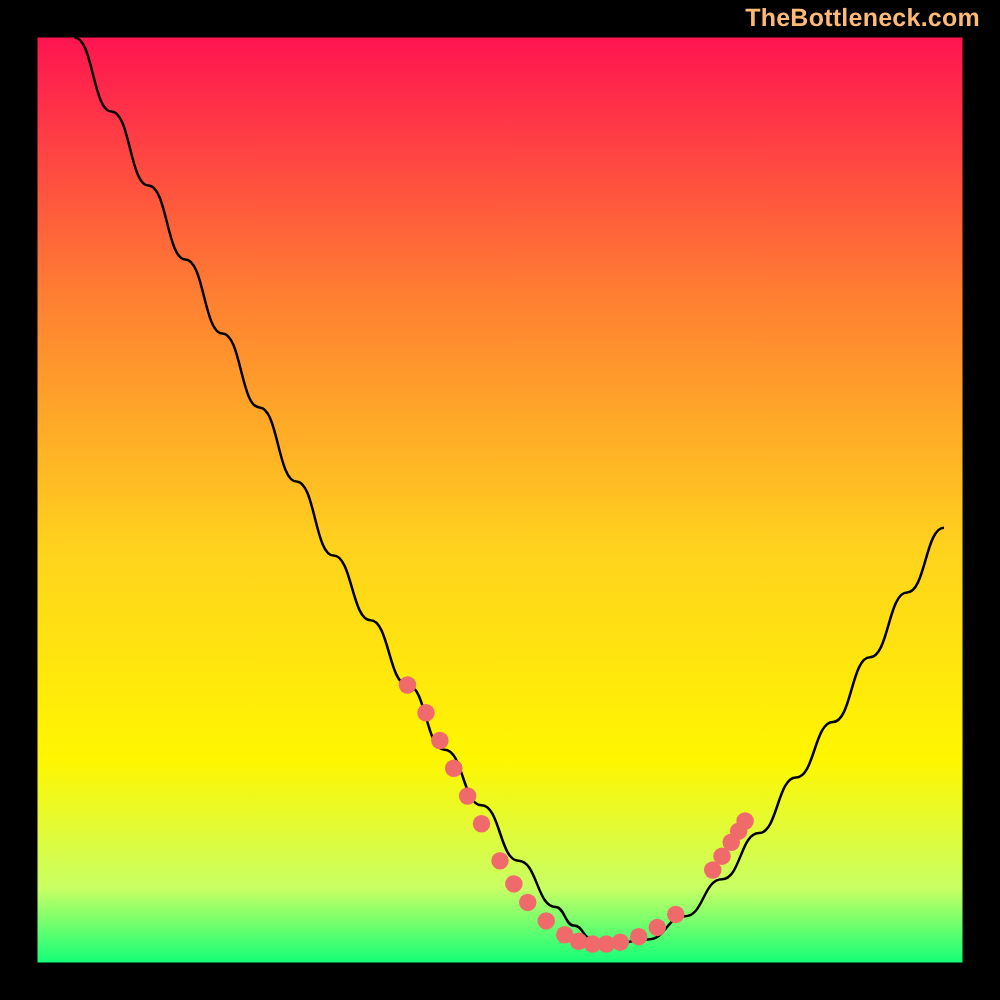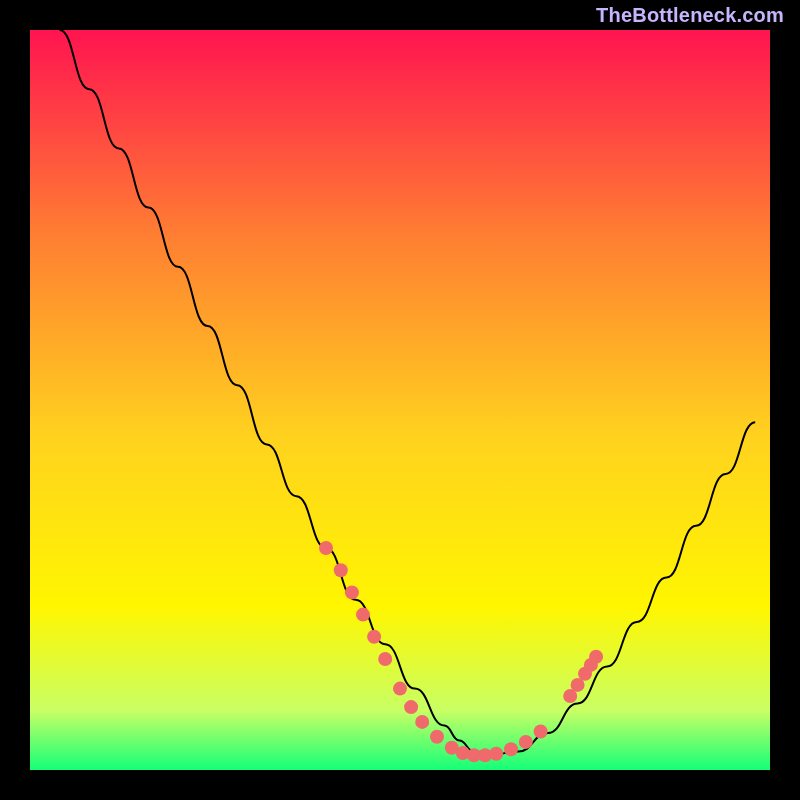--- a/index.html
+++ b/index.html
@@ -18,21 +18,21 @@
   svg {
     display: block;
   }
   .watermark {
     position: absolute;
     top: 4px;
     right: 16px;
     font-family: Arial, Helvetica, sans-serif;
     font-size: 20px;
     font-weight: bold;
-    color: #c4b5fd;
+    color: #fdba74;
     letter-spacing: 0.2px;
   }
 </style>
 </head>
 <body>
 
 <div class="stage">
   <svg id="chart-svg" width="800" height="800" viewBox="0 0 800 800" xmlns="http://www.w3.org/2000/svg">
     <defs>
       <linearGradient id="bg-grad" x1="0" y1="0" x2="0" y2="1">

